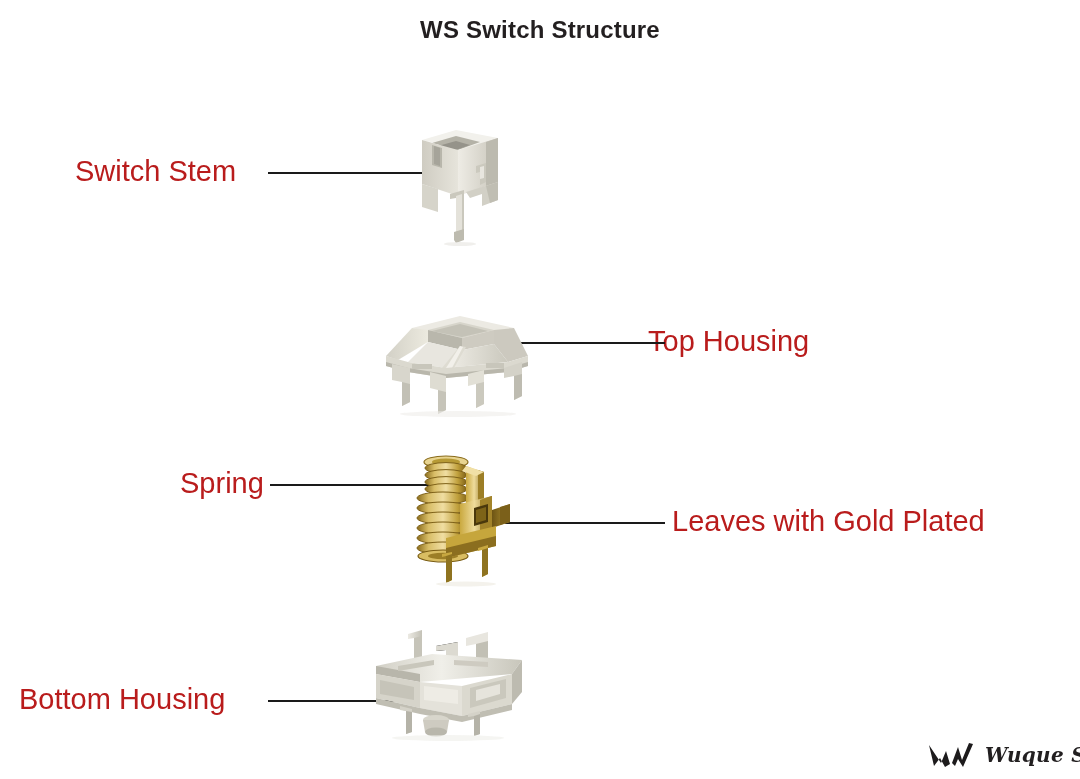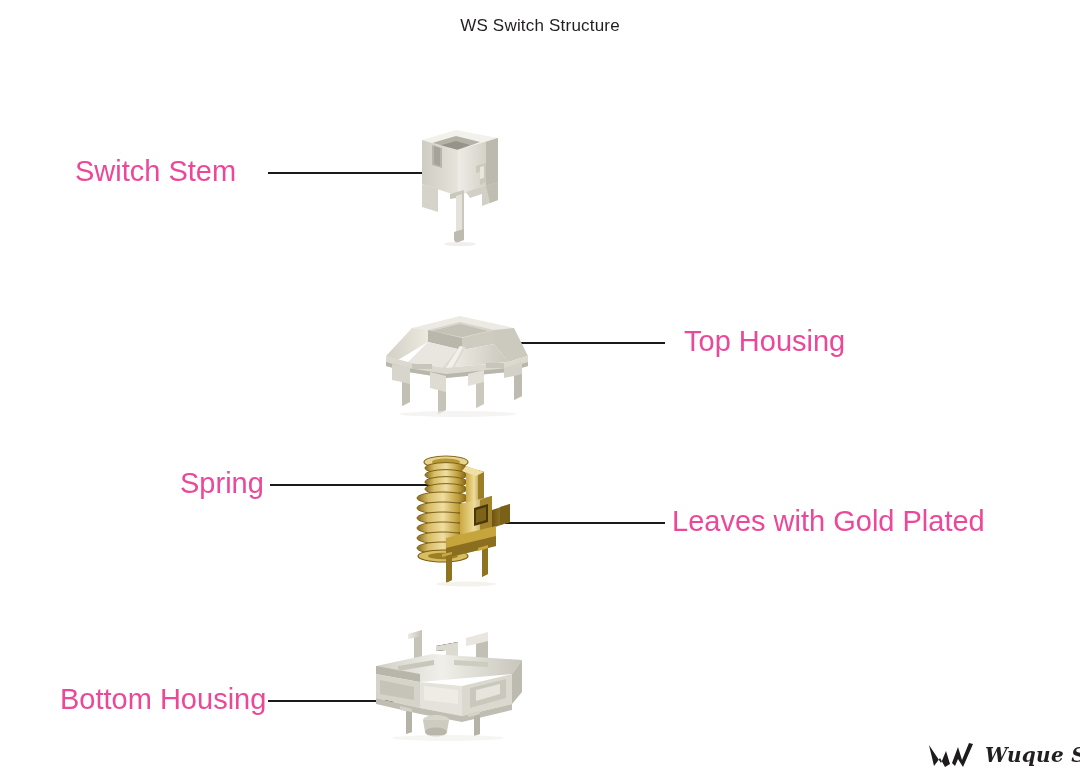--- a/index.html
+++ b/index.html
@@ -16,40 +16,40 @@
     color: #111111;
   }
 
   
   .diagram-title {
     position: absolute;
     left: 0;
     top: 16px;
     width: 1080px;
     text-align: center;
-    font-size: 17px;
-    font-weight: normal;
+    font-size: 24px;
+    font-weight: bold;
     letter-spacing: 0.2px;
     color: #231f20;
   }
 
   
   .callout-label {
     position: absolute;
     font-size: 29px;
     font-weight: 400;
-    color: #ec4899;
+    color: #b91c1c;
     white-space: nowrap;
     line-height: 1;
   }
   .label-switch-stem   { left: 75px;  top: 157px; }
-  .label-top-housing   { left: 684px; top: 327px; }
+  .label-top-housing   { left: 648px; top: 327px; }
   .label-spring        { left: 167px; top: 469px; margin-left: 13px; }
   .label-leaves        { left: 672px; top: 507px; text-align: center; }
-  .label-bottom-housing{ left: 19px;  top: 685px; margin-left: 41px; }
+  .label-bottom-housing{ left: 19px;  top: 685px; }
 
   
   .leader-line {
     position: absolute;
     height: 2px;
     background: #1a1a1a;
   }
   .leader-switch-stem    { left: 268px; top: 172px; width: 172px; }
   .leader-top-housing    { left: 497px; top: 342px; width: 168px; }
   .leader-spring         { left: 270px; top: 484px; width: 172px; }

